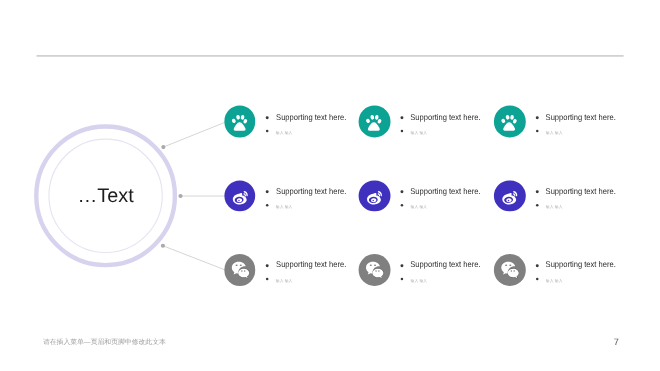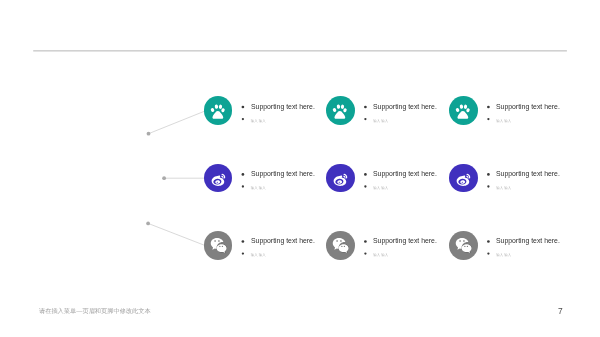--- a/index.html
+++ b/index.html
@@ -37,20 +37,25 @@
 </style>
 </head>
 <body>
 
 <div class="slide">
 
   <svg class="divider" viewBox="0 0 600 6" preserveAspectRatio="none">
     <rect x="33.2" y="0.1" width="533.7" height="1.45" fill="#cdcdcd"></rect>
   </svg>
 
+  <div class="hub">
+    <div class="hub-ring"></div>
+    <div class="hub-inner"></div>
+    <div class="hub-text">…Text</div>
+  </div>
 
   <svg class="connectors" viewBox="0 0 600 337">
     <line x1="148.5" y1="133.7" x2="205" y2="111" stroke="#cfcfcf" stroke-width="0.8"></line>
     <line x1="164.1" y1="178.2" x2="205" y2="178.2" stroke="#cfcfcf" stroke-width="0.8"></line>
     <line x1="148.1" y1="223.4" x2="205" y2="245.5" stroke="#cfcfcf" stroke-width="0.8"></line>
     <circle cx="148.5" cy="133.7" r="1.9" fill="#aaaaaa"></circle>
     <circle cx="164.1" cy="178.2" r="1.9" fill="#aaaaaa"></circle>
     <circle cx="148.1" cy="223.4" r="1.9" fill="#aaaaaa"></circle>
   </svg>
 

